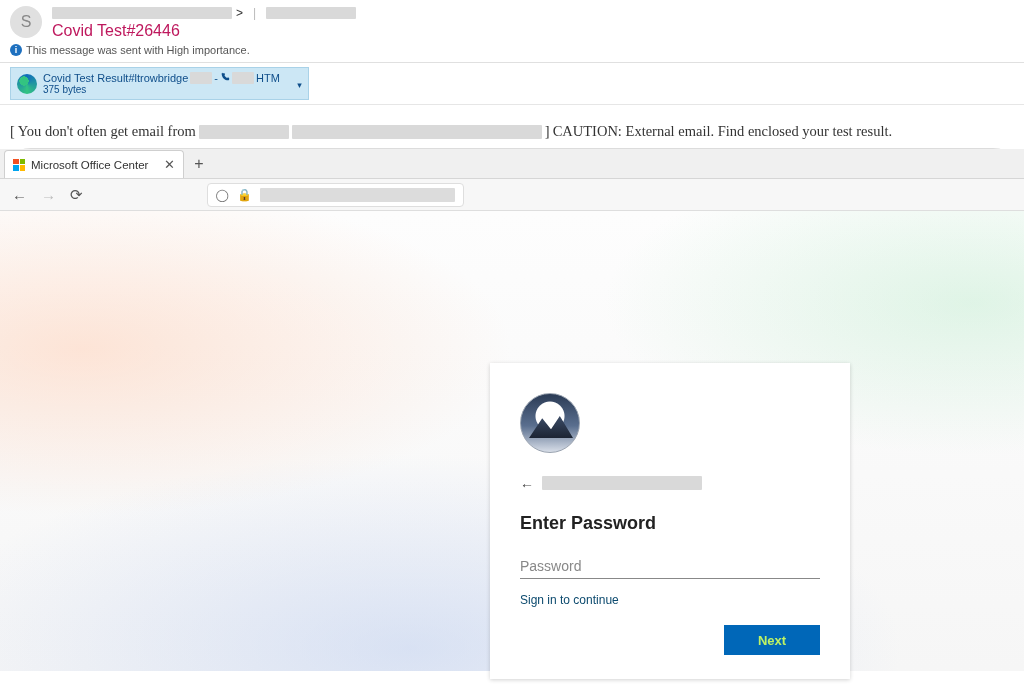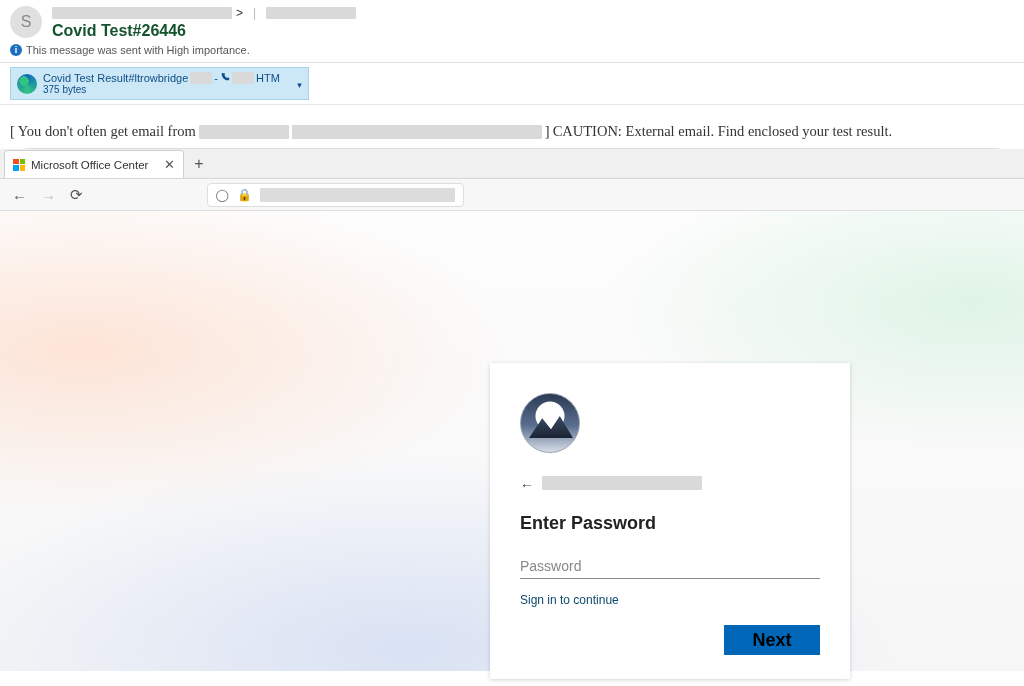--- a/index.html
+++ b/index.html
@@ -25,21 +25,21 @@
   }
   .sender-meta { flex: 1; }
   .from-line { display: flex; align-items: center; gap: 4px; }
   .redact { background: #d9d9d9; display: inline-block; height: 12px; border-radius: 1px; }
   .r-180 { width: 180px; }
   .r-90 { width: 90px; }
   .r-22 { width: 22px; }
   .r-250 { width: 250px; }
   .r-160 { width: 160px; height: 14px; }
   .r-url { width: 195px; height: 14px; background:#dcdcdc; }
-  .subject { font-size: 16px; font-weight: 700; color: #14532d; margin-top: 2px; }
+  .subject { font-size: 16px; font-weight: 400; color: #be185d; margin-top: 2px; }
   .importance-row {
     display: flex; align-items: center; gap: 4px;
     margin: 4px 0 6px 0; color: #555; font-size: 11px;
   }
   .info-icon {
     width: 12px; height: 12px; border-radius: 50%;
     background: #1e70bf; color: #fff; font-size: 9px; font-weight: bold;
     display: inline-flex; align-items: center; justify-content: center;
   }
   .attachment-bar { padding: 4px 10px; border-bottom: 1px solid #e6e6e6; }
@@ -153,22 +153,22 @@
   .heading { font-size: 18px; font-weight: 600; margin-top: 22px; color:#222;}
   .pw-input {
     width: 100%; border: none; border-bottom: 1px solid #888;
     font-size: 14px; padding: 6px 0 4px 0; margin-top: 18px;
     outline: none; background: transparent;
   }
   .pw-input::placeholder { color:#888; }
   .hint { font-size: 12px; color:#0c4a6e; margin-top: 14px; }
   .btn-row { display:flex; justify-content:flex-end; margin-top: 18px; }
   .next-btn {
-    background:#0067b8; color:#000000; border:none;
-    min-width: 96px; height: 30px; font-size: 18px; font-weight:600;
+    background:#0067b8; color:#bef264; border:none;
+    min-width: 96px; height: 30px; font-size: 13px; font-weight:600;
     cursor:pointer;
   }
 </style>
 </head>
 <body>
 
 <div class="email-pane">
   <div class="sender-row">
     <div class="avatar">S</div>
     <div class="sender-meta">

